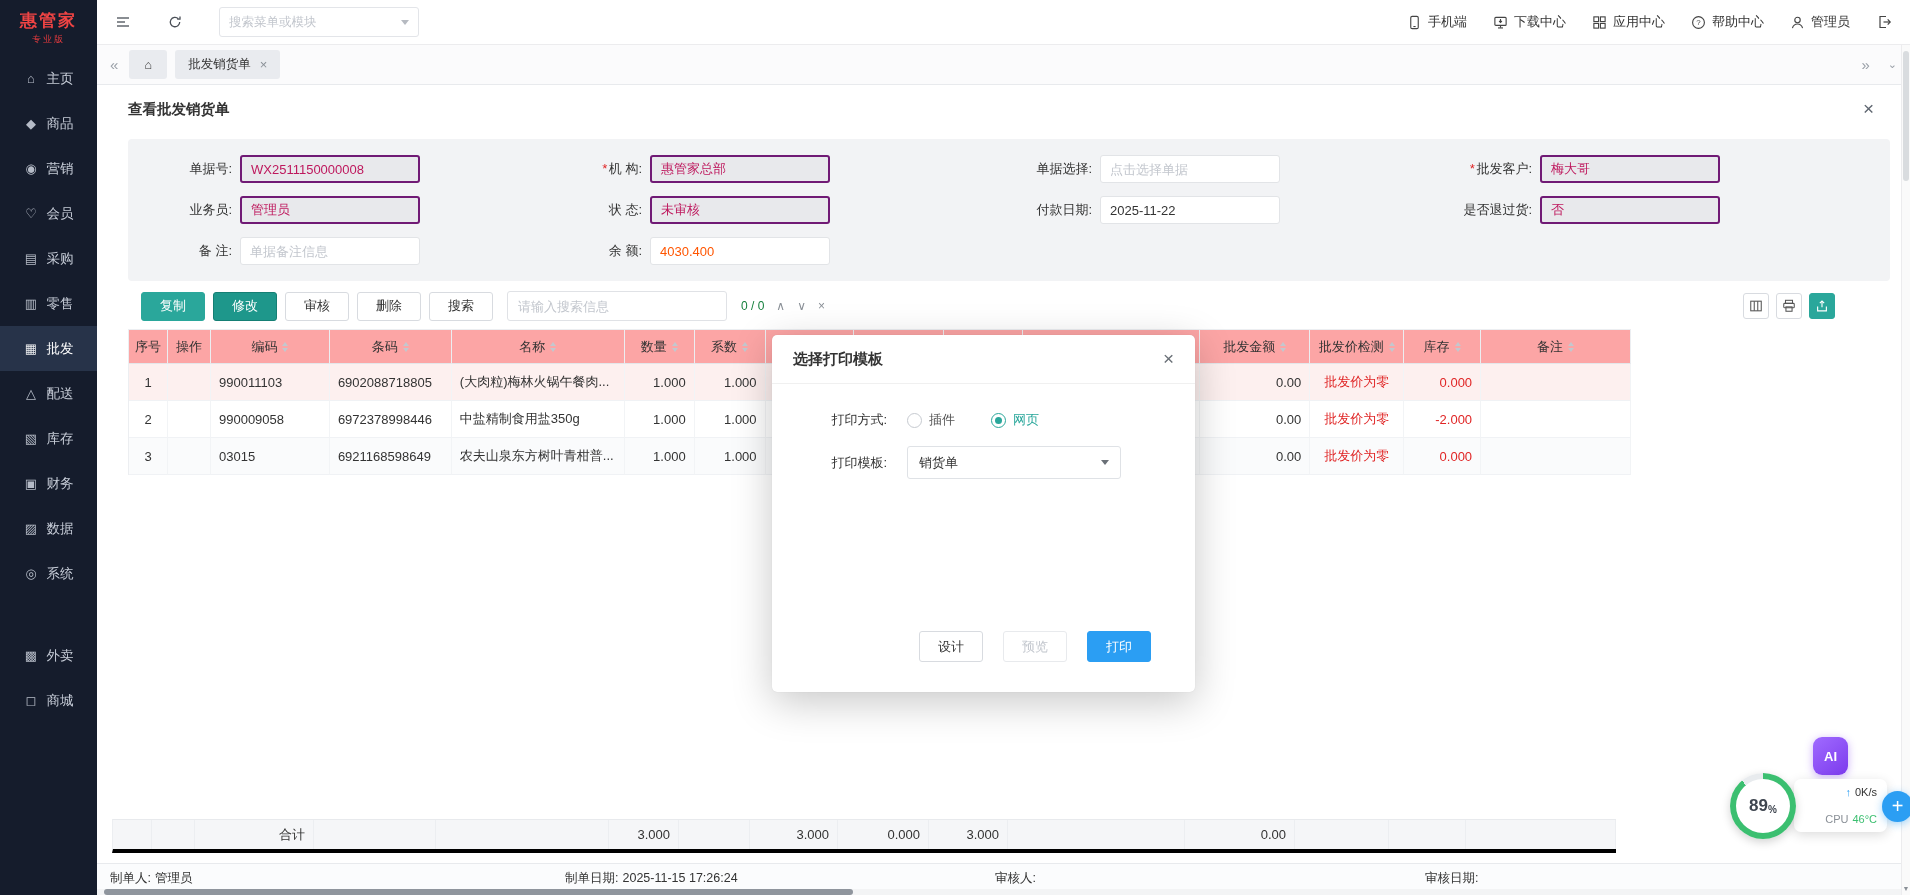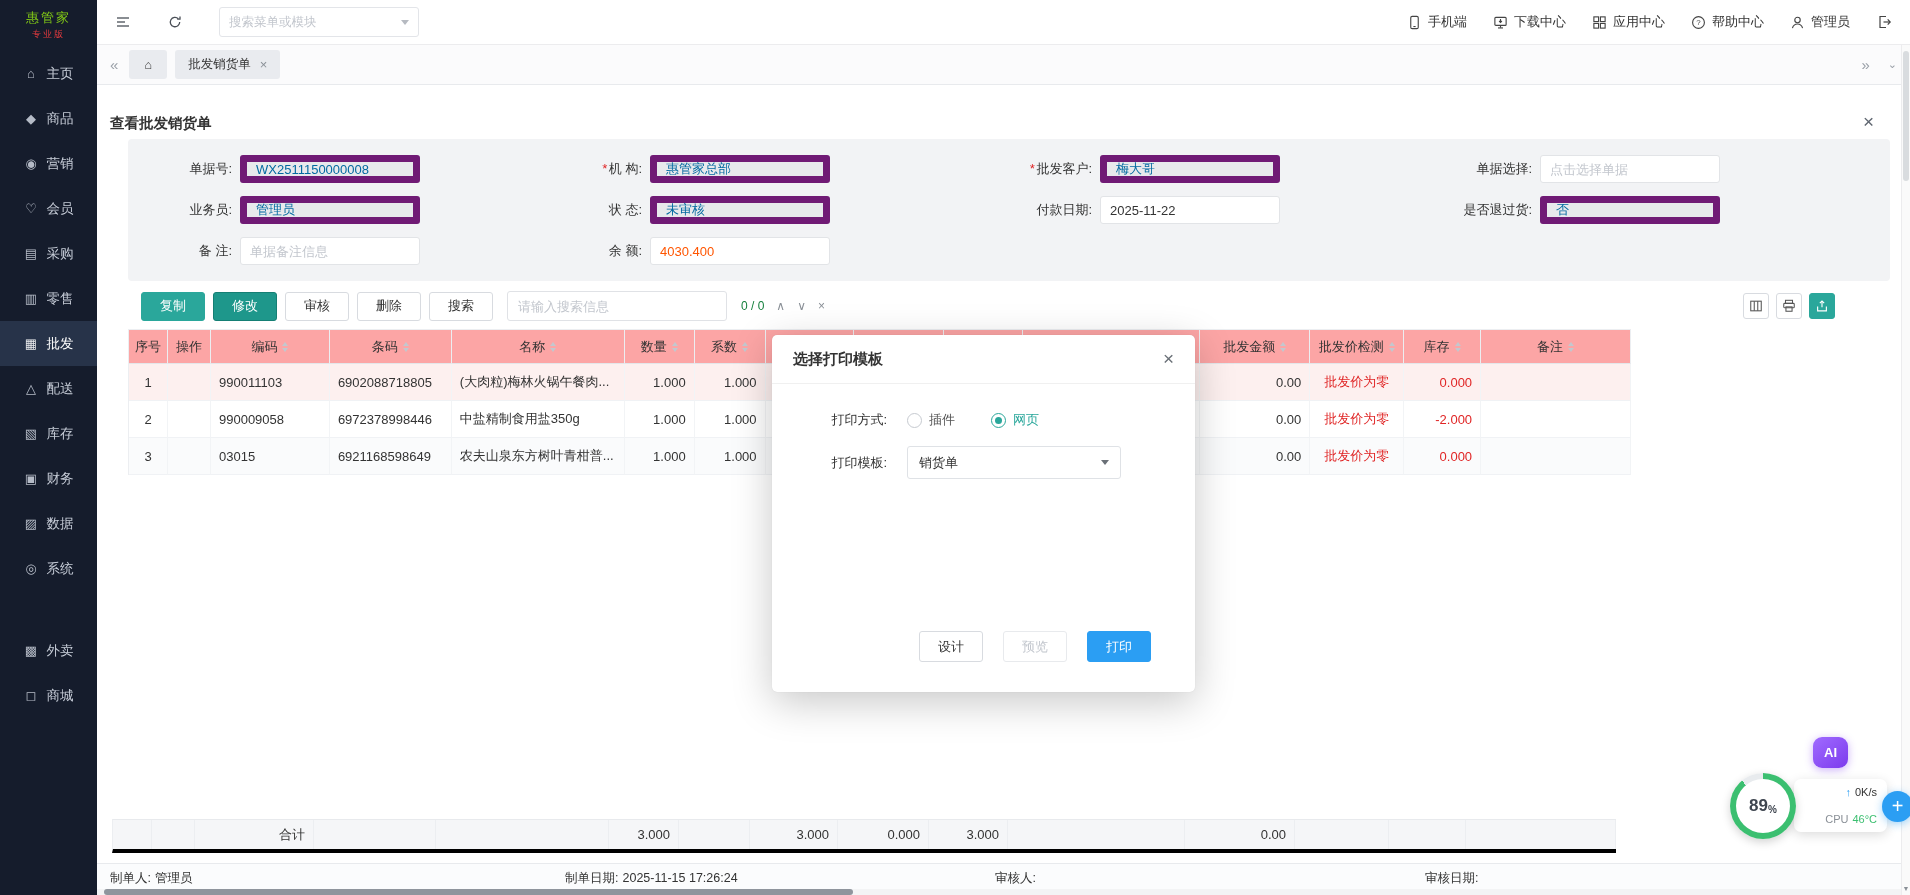--- a/index.html
+++ b/index.html
@@ -3,21 +3,21 @@
 <meta charset="utf-8">
 <style>
 *{box-sizing:border-box;margin:0;padding:0}
 html,body{width:1910px;height:895px}
 body{overflow:hidden;font-family:"Liberation Sans","DejaVu Sans",sans-serif;font-size:13px;color:#333;background:#fff}
 .screen{position:relative;width:1910px;height:895px;display:flex}
 
 
 .sidebar{width:97px;background:#151c2c;color:#c7cdd8;flex-shrink:0;display:flex;flex-direction:column;z-index:10}
 .logo{text-align:center;padding:9px 0 5px}
-.logo-title{color:#84cc16;font-size:13px;font-weight:normal;letter-spacing:2px}
+.logo-title{color:#ef4444;font-size:17px;font-weight:bold;letter-spacing:2px}
 .logo-sub{color:#e03a3e;font-size:9px;margin-top:1px;letter-spacing:2px}
 .nav{margin-top:5px}
 .nav-item{height:45px;display:flex;align-items:center;justify-content:center;gap:8px;font-size:13.5px;cursor:pointer;color:#c7cdd8}
 .nav-item.active{background:#273349;color:#fff}
 .nav-item.gap{margin-top:37px}
 .nav-ico{font-size:13px;opacity:.9;width:15px;text-align:center}
 
 
 .main{flex:1;position:relative;display:flex;flex-direction:column;min-width:0}
 
@@ -32,31 +32,31 @@
 .top-link{display:flex;align-items:center;gap:6px;font-size:13px;color:#333;cursor:pointer;white-space:nowrap}
 
 .tabbar{height:40px;background:#fbfbfc;border-bottom:1px solid #e8eaed;display:flex;align-items:center;padding:0 10px;gap:8px;flex-shrink:0}
 .tab-nav{color:#9aa0a8;font-size:15px;padding:0 3px;cursor:pointer;line-height:1}
 .tab{height:29px;display:flex;align-items:center;gap:9px;padding:0 13px;border-radius:3px;background:#e9ebef;cursor:pointer;font-size:12.5px;color:#333}
 .tab-home{width:38px;justify-content:center;padding:0}
 .tab .x{color:#8a9097;font-size:13px}
 .tab-right{margin-left:auto;display:flex;align-items:center;gap:12px}
 
 .content{flex:1;position:relative;background:#fff}
-.page-head{height:48px;display:flex;align-items:flex-end;padding:0 36px 0 13px;font-size:14.5px;font-weight:bold}
+.page-head{height:48px;display:flex;align-items:center;padding:0 36px 0 31px;font-size:14.5px;font-weight:bold}
 .page-close{margin-left:auto;font-size:19px;color:#5f6670;font-weight:normal;cursor:pointer}
 
 
 .form-card{margin:6px 20px 10px 31px;background:#f2f3f5;border-radius:4px;padding:16px 0 3px}
 .form-grid{display:grid;grid-template-columns:410px 450px 440px 1fr}
 .fld{display:flex;align-items:center;margin-bottom:13px;height:28px}
 .fld .lbl{width:104px;text-align:right;margin-right:8px;flex-shrink:0;color:#333;white-space:nowrap}
 .star{color:#e02525;margin-right:2px}
 .box{width:180px;height:28px;border-radius:3px;padding:0 9px;display:flex;align-items:center;font-size:13px;overflow:hidden;white-space:nowrap}
-.box.ro{background:#e8e9ec;border:7px solid #701a75;color:#0369a1}
+.box.ro{background:#e8e9ec;border:2px solid #701a75;color:#be185d}
 .box.wt{background:#fff;border:1px solid #e2e4e7;color:#333}
 .box.wt input{border:none;outline:none;width:100%;font:inherit;background:transparent}
 .box.orange{color:#ff5500}
 
 
 .toolbar{margin:2px 20px 8px 31px;display:flex;align-items:center;gap:8px;padding-left:13px}
 .btn{height:29px;padding:0 18px;border-radius:3px;font-size:13px;display:flex;align-items:center;cursor:pointer}
 .btn-teal{background:#2aa79b;border:1px solid #2aa79b;color:#fff}
 .btn-teal.pressed{background:#1e978b;border-color:#157f74}
 .btn-plain{background:#fff;border:1px solid #d8dbe0;color:#333}
@@ -114,21 +114,21 @@
 .radio.on .rdot::after{content:"";position:absolute;left:3px;top:3px;width:7px;height:7px;border-radius:50%;background:#2aa79b}
 .mselect{width:214px;height:33px;border:1px solid #dfe2e6;border-radius:3px;display:flex;align-items:center;padding:0 11px;cursor:pointer;background:#fff}
 .mselect .caret-down{margin-left:auto;border-top-color:#6a7077}
 .modal-footer{position:absolute;right:44px;bottom:30px;display:flex;gap:20px}
 .mbtn{min-width:64px;height:31px;border-radius:3px;display:flex;align-items:center;justify-content:center;font-size:13px;cursor:pointer;padding:0 14px}
 .mb-design{background:#fff;border:1px solid #d8dbe0;color:#333}
 .mb-preview{background:#fff;border:1px solid #e8eaed;color:#c3c7ce;cursor:default}
 .mb-print{background:#2b9ef3;border:1px solid #2b9ef3;color:#fff}
 
 
-.widget-ai{position:absolute;left:1813px;top:737px;width:35px;height:31px;border-radius:9px;background:linear-gradient(140deg,#a06bff,#7c3aed);color:#fff;font-weight:bold;font-size:13px;display:flex;align-items:center;justify-content:center;z-index:70;box-shadow:0 2px 8px rgba(124,58,237,.4);cursor:pointer}
+.widget-ai{position:absolute;left:1813px;top:737px;width:35px;height:38px;border-radius:9px;background:linear-gradient(140deg,#a06bff,#7c3aed);color:#fff;font-weight:bold;font-size:13px;display:flex;align-items:center;justify-content:center;z-index:70;box-shadow:0 2px 8px rgba(124,58,237,.4);cursor:pointer}
 .gauge{position:absolute;left:1730px;top:773px;width:66px;height:66px;border-radius:50%;background:conic-gradient(#3bbf70 0 89%,#e8ebee 89% 100%);display:flex;align-items:center;justify-content:center;z-index:72;box-shadow:0 3px 10px rgba(0,0,0,.18);cursor:pointer}
 .gauge-inner{width:54px;height:54px;border-radius:50%;background:#fff;display:flex;align-items:center;justify-content:center;font-weight:bold;color:#3f4650}
 .gauge-val{font-size:17px}
 .gauge-unit{font-size:10px;margin-top:6px}
 .netpanel{position:absolute;left:1794px;top:779px;width:93px;height:53px;background:#fff;border-radius:7px;box-shadow:0 3px 12px rgba(0,0,0,.14);z-index:71;padding:7px 10px;display:flex;flex-direction:column;justify-content:space-between;font-size:11px;align-items:flex-end}
 .net-line{display:flex;gap:4px;align-items:center;white-space:nowrap}
 .up-arrow{color:#2b9ef3;font-size:11px}
 .cpu-temp{color:#3bbf70}
 .cpu-lbl{color:#8a9097}
 .plus-fab{position:absolute;left:1882px;top:791px;width:31px;height:31px;border-radius:50%;background:#2b9ef3;color:#fff;font-size:20px;display:flex;align-items:center;justify-content:center;z-index:73;box-shadow:0 2px 8px rgba(43,158,243,.45);cursor:pointer}
@@ -311,28 +311,28 @@
         <div class="form-grid">
           <div class="fld">
             <span class="lbl">单据号:</span>
             <div class="box ro">WX2511150000008</div>
           </div>
           <div class="fld">
             <span class="lbl"><i class="star">*</i><span>机 构:</span></span>
             <div class="box ro">惠管家总部</div>
           </div>
           <div class="fld">
-            <span class="lbl"><i class="star">*</i><span>批发客户:</span></span>
-            <div class="box ro">梅大哥</div>
-          </div>
-          <div class="fld">
             <span class="lbl">单据选择:</span>
             <div class="box wt">
                 <input placeholder="点击选择单据" style="">
               </div>
+          </div>
+          <div class="fld">
+            <span class="lbl"><i class="star">*</i><span>批发客户:</span></span>
+            <div class="box ro">梅大哥</div>
           </div>
         </div>
         <div class="form-grid">
           <div class="fld">
             <span class="lbl">业务员:</span>
             <div class="box ro">管理员</div>
           </div>
           <div class="fld">
             <span class="lbl">状 态:</span>
             <div class="box ro">未审核</div>

